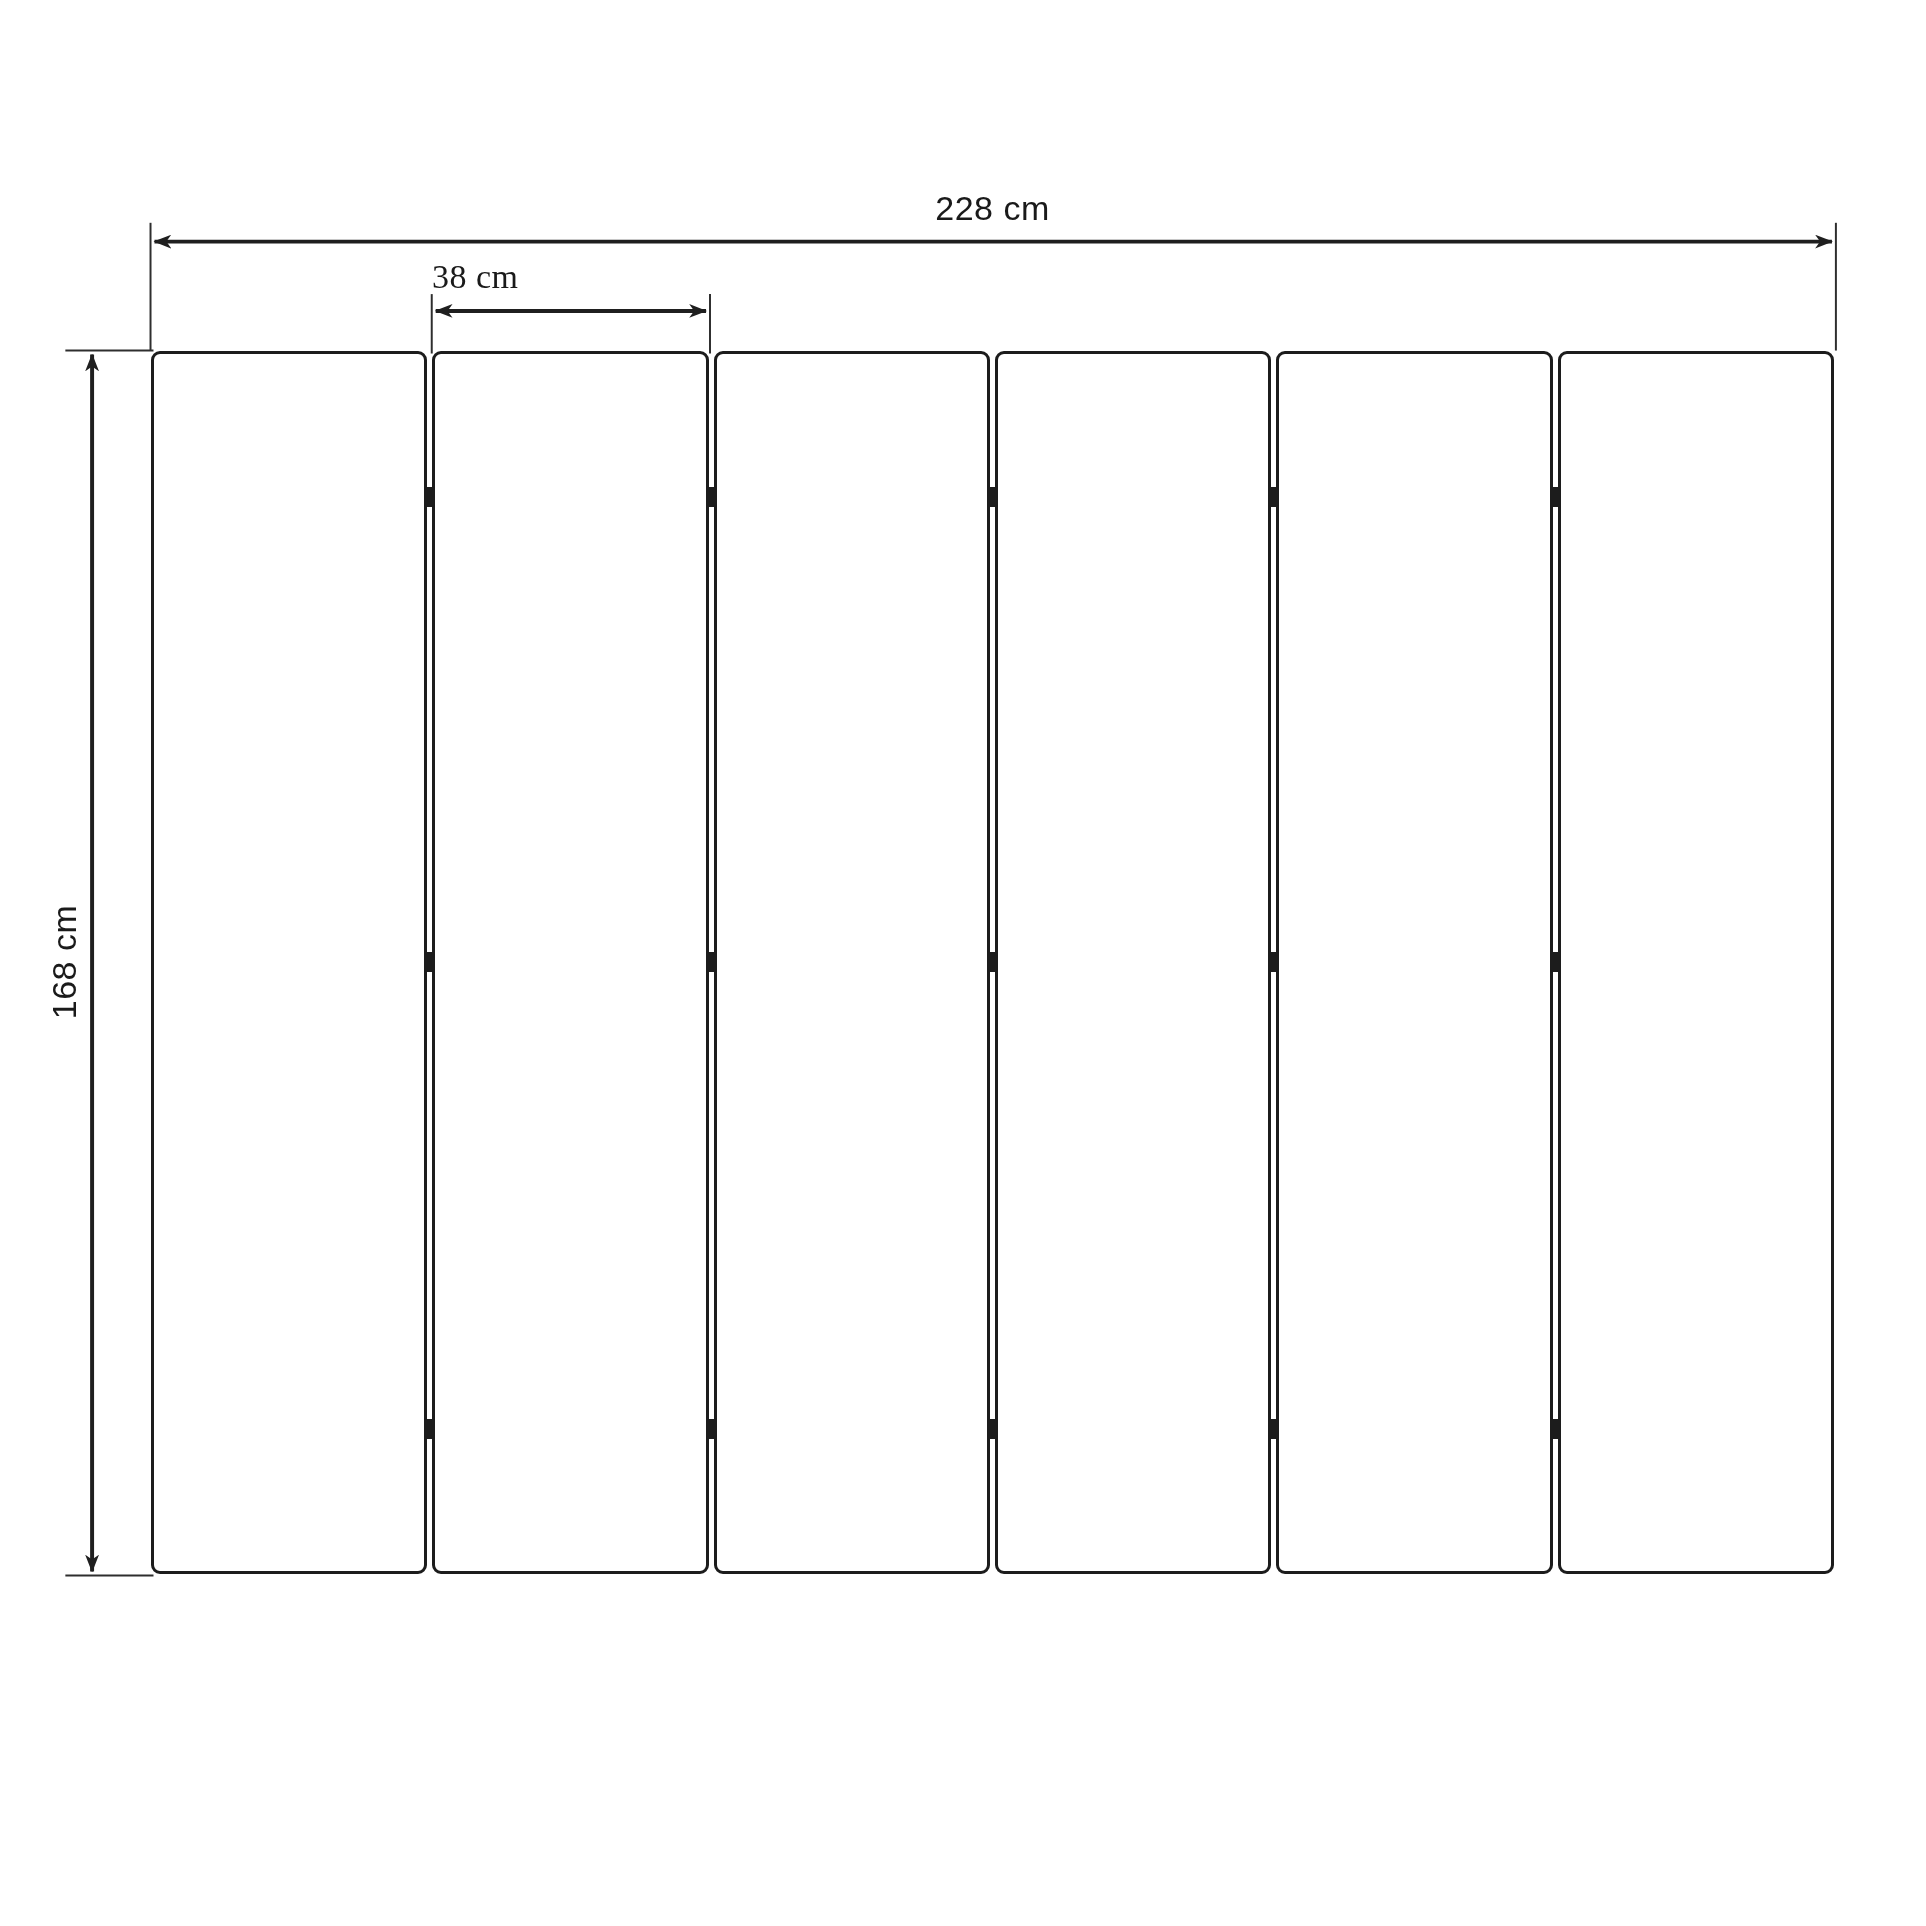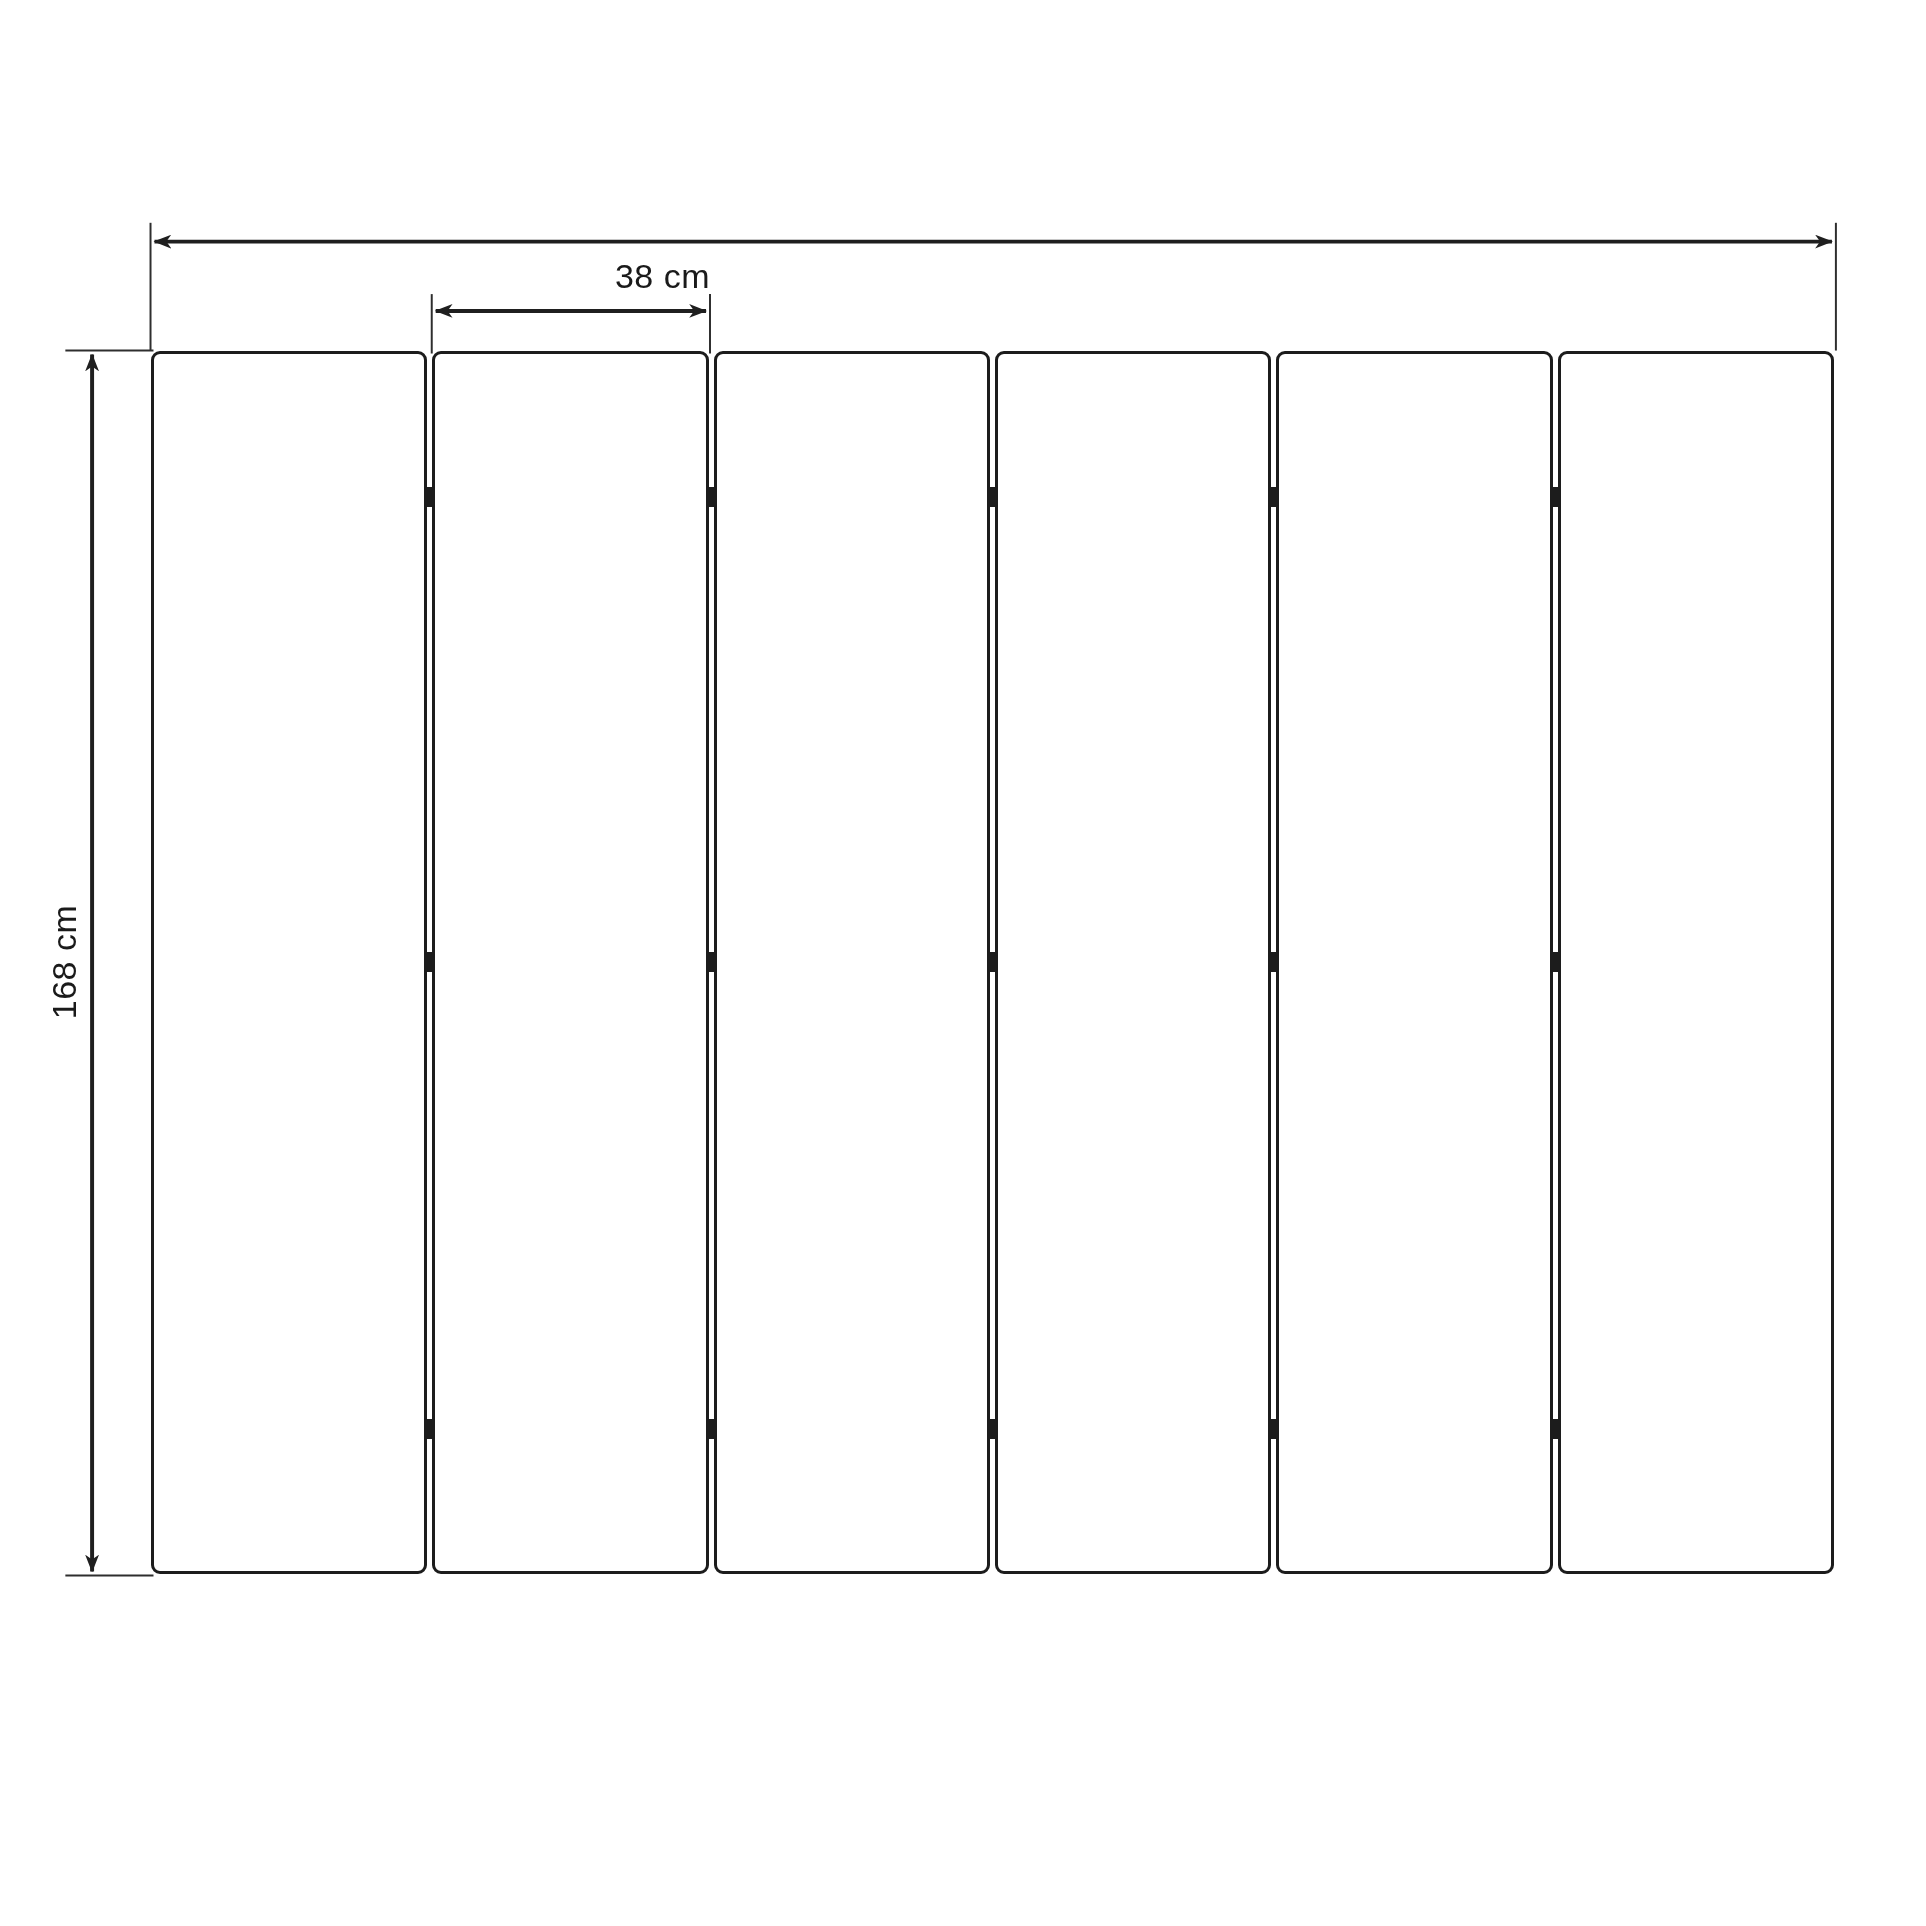--- a/index.html
+++ b/index.html
@@ -64,21 +64,22 @@
   .label-total-width {
     left: 151px;
     top: 190px;
     width: 1683px;
     text-align: center;
   }
   .label-panel-width {
     left: 432px;
     top: 258px;
     width: 278px;
-    text-align: right;
+    text-align: left;
+    font-family: Liberation Serif, serif;
   }
   .label-height {
     left: 65px;
     top: 962px;
     transform: translate(-50%, -50%) rotate(-90deg);
   }
 </style>
 </head>
 <body>
 
@@ -125,19 +126,20 @@
       <div class="hinge" style="left: 989px; top: 952px;"></div>
       <div class="hinge" style="left: 989px; top: 1419px;"></div>
       <div class="hinge" style="left: 1270px; top: 487px;"></div>
       <div class="hinge" style="left: 1270px; top: 952px;"></div>
       <div class="hinge" style="left: 1270px; top: 1419px;"></div>
       <div class="hinge" style="left: 1551px; top: 487px;"></div>
       <div class="hinge" style="left: 1551px; top: 952px;"></div>
       <div class="hinge" style="left: 1551px; top: 1419px;"></div>
     </div>
 
+  <div class="dim-label label-total-width">228 cm</div>
 
   <div class="dim-label label-panel-width">38 cm</div>
 
   <div class="dim-label label-height">168 cm</div>
 
 </div>
 
 
 </body></html>

